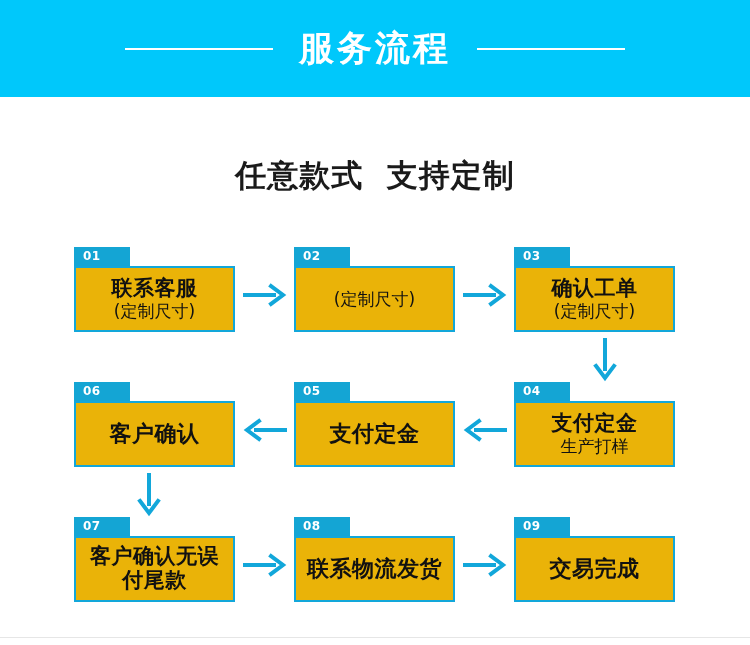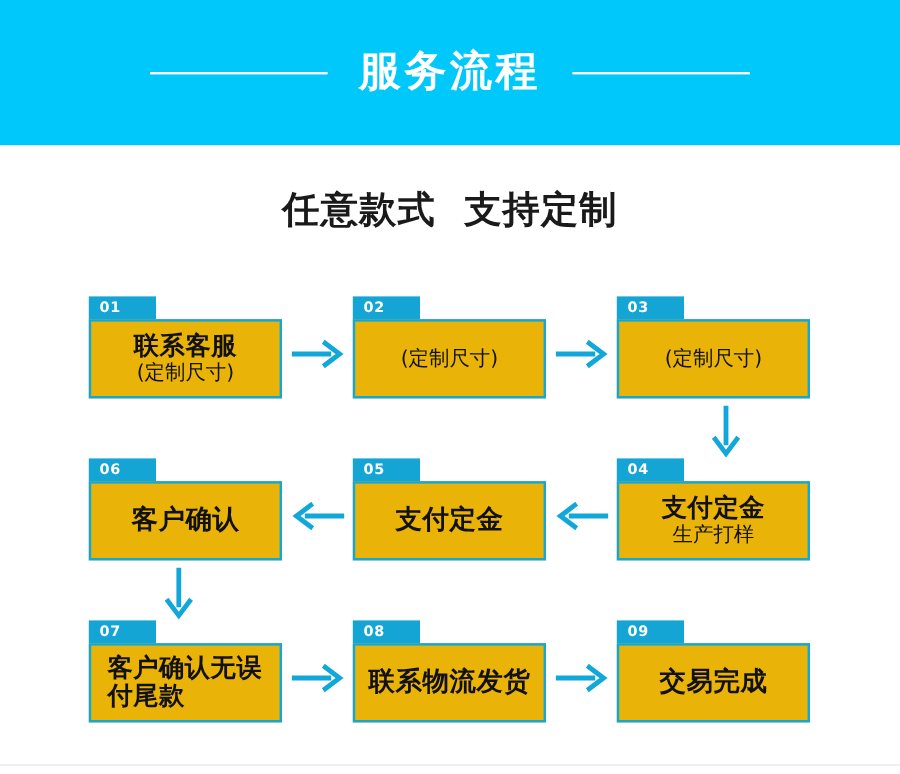--- a/index.html
+++ b/index.html
@@ -15,21 +15,21 @@
     overflow: hidden;
     position: relative;
   }
 
   
   .banner {
     position: absolute;
     left: 0;
     top: 0;
     width: 750px;
-    height: 121px;
+    height: 97px;
     background: #00c8fb;
     display: flex;
     align-items: center;
     justify-content: center;
   }
   .banner-rule {
     width: 148px;
     height: 2px;
     background: #ffffff;
   }
@@ -104,21 +104,21 @@
   .node-line1 {
     font-size: 21px;
     font-weight: bold;
     color: #111111;
     line-height: 1.14;
     letter-spacing: 0.5px;
     white-space: nowrap;
   }
   .node-line1.wrap {
     white-space: normal;
-    text-align: left;
+    text-align: center;
     width: 130px;
   }
   .node-line2 {
     font-size: 17px;
     font-weight: normal;
     color: #111111;
     line-height: 1.15;
     margin-top: 1px;
     white-space: nowrap;
   }
@@ -166,20 +166,21 @@
   <div class="node" style="left:294px; top:247px;">
     <div class="node-tab">02</div>
     <div class="node-body">
       <div class="node-line2">(定制尺寸)</div>
     </div>
   </div>
 
   <div class="node" style="left:514px; top:247px;">
     <div class="node-tab">03</div>
     <div class="node-body">
+      <div class="node-line1">确认工单</div>
       <div class="node-line2">(定制尺寸)</div>
     </div>
   </div>
 
   <div class="node" style="left:74px; top:382px;">
     <div class="node-tab">06</div>
     <div class="node-body single">
       <div class="node-line1">客户确认</div>
     </div>
   </div>

